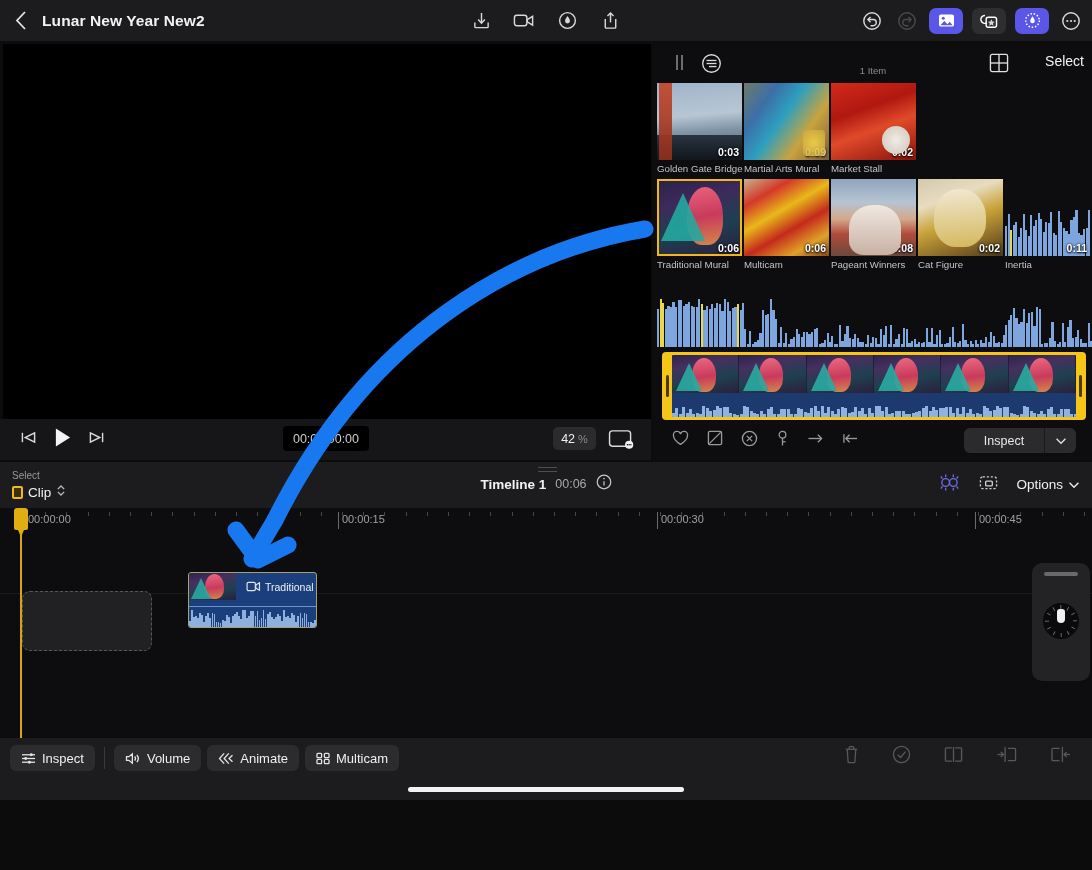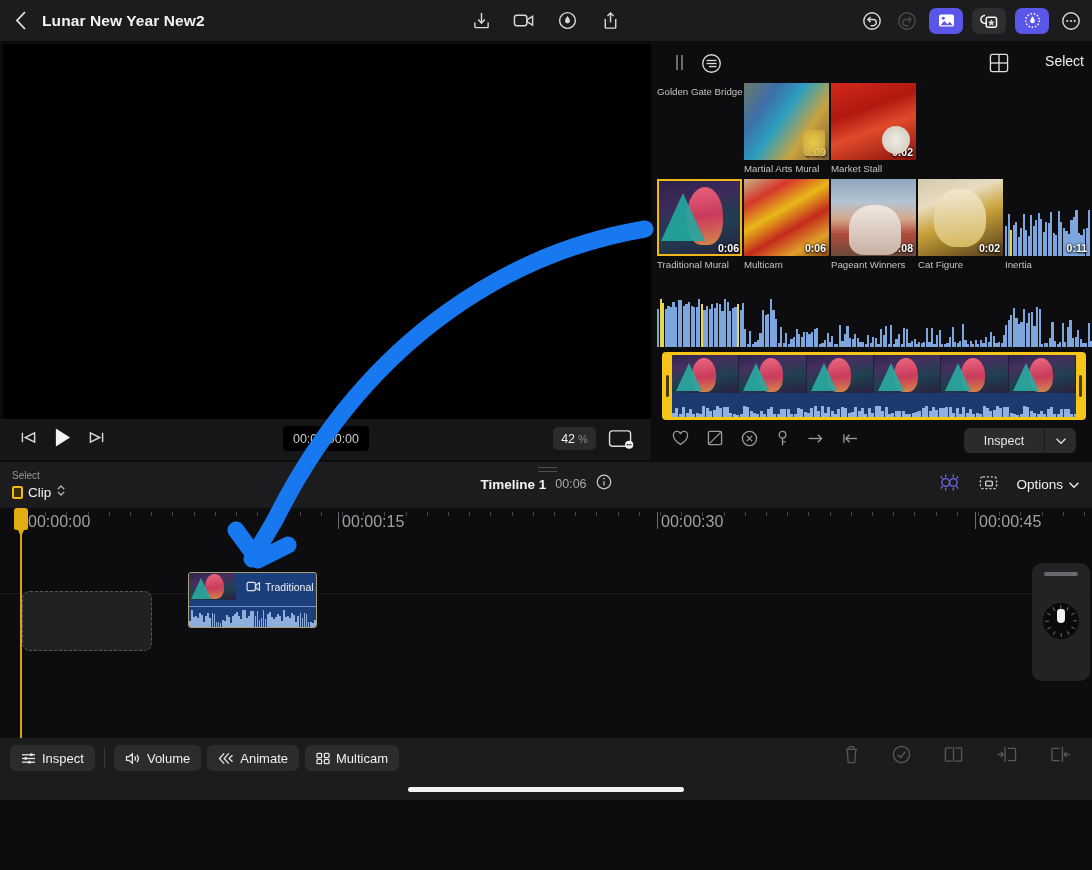--- a/index.html
+++ b/index.html
@@ -145,21 +145,21 @@
   .th-grip i { display:block; height:1px; background:#4e4e50; margin-bottom:3px; }
   .th-right { position:absolute; right:12px; top:472px; display:flex; align-items:center; gap:17px; }
   .th-right .ic svg { stroke:#d0d0d2; stroke-width:1.4; fill:none; }
   .th-right .ic.accent svg { stroke:#6f6be8; }
   .opt { display:flex; align-items:center; gap:5px; font-size:13.5px; color:#f0f0f2; }
 
   
   .ruler { position:absolute; left:0; top:508px; width:1092px; height:23px; background:#0d0d0f; }
   .tick { position:absolute; top:4px; width:1px; height:4px; background:#45454a; }
   .tick.maj { top:4px; height:17px; background:#6a6a70; }
-  .rlabel { position:absolute; top:513px; font-size:16px; color:#a0a0a4; }
+  .rlabel { position:absolute; top:513px; font-size:11px; color:#a0a0a4; }
 
   
   .tbody { position:absolute; left:0; top:531px; width:1092px; height:207px; background:#0d0d0f; }
   .tline { position:absolute; left:0; top:593px; width:1092px; height:1px; background:#1b1b1d; }
   .phold { position:absolute; left:22px; top:591px; width:130px; height:60px;
            border:1.5px dashed #55555a; border-radius:8px; background:#212123; }
   .clip { position:absolute; left:188px; top:572px; width:129px; height:56px; background:#1b3f7d;
           border:1.5px solid #a8a070; border-radius:3px; overflow:hidden; }
   .clip-top { height:27px; position:relative; display:flex; align-items:center; }
   .clip-thumb { width:47px; height:27px; background:linear-gradient(168deg,#2d2350,#45305f 30%,#1f4050 65%,#2b1f3e);
@@ -336,34 +336,38 @@
           <i></i>
         </div>
       <div class="mh-filter">
         <svg width="21" height="21" viewBox="0 0 22 22">
             <circle cx="11" cy="11" r="9.2"></circle>
             <line x1="5.8" y1="7.8" x2="16.2" y2="7.8"></line>
             <line x1="5.8" y1="11" x2="16.2" y2="11"></line>
             <line x1="8.4" y1="14.2" x2="16.2" y2="14.2"></line>
           </svg>
       </div>
+      <div class="mh-sub">1 Item</div>
       <div class="mh-grid">
         <svg width="20" height="20" viewBox="0 0 21 21">
             <rect x="1.5" y="1.5" width="18" height="18" rx="1.8"></rect>
             <line x1="10.5" y1="1.5" x2="10.5" y2="19.5"></line>
             <line x1="1.5" y1="10.5" x2="19.5" y2="10.5"></line>
           </svg>
       </div>
       <div class="mh-select">Select</div>
     </div>
   </div>
 
   <div class="mgrid">
     <div class="mrow" id="row1">
         <div class="mcell">
+          <div class="mthumb t-bridge">
+            <div class="mdur">0:03</div>
+          </div>
           <div class="mlabel">Golden Gate Bridge</div>
         </div>
         <div class="mcell">
           <div class="mthumb t-martial">
             <div class="mdur">0:09</div>
           </div>
           <div class="mlabel">Martial Arts Mural</div>
         </div>
         <div class="mcell">
           <div class="mthumb t-market">

